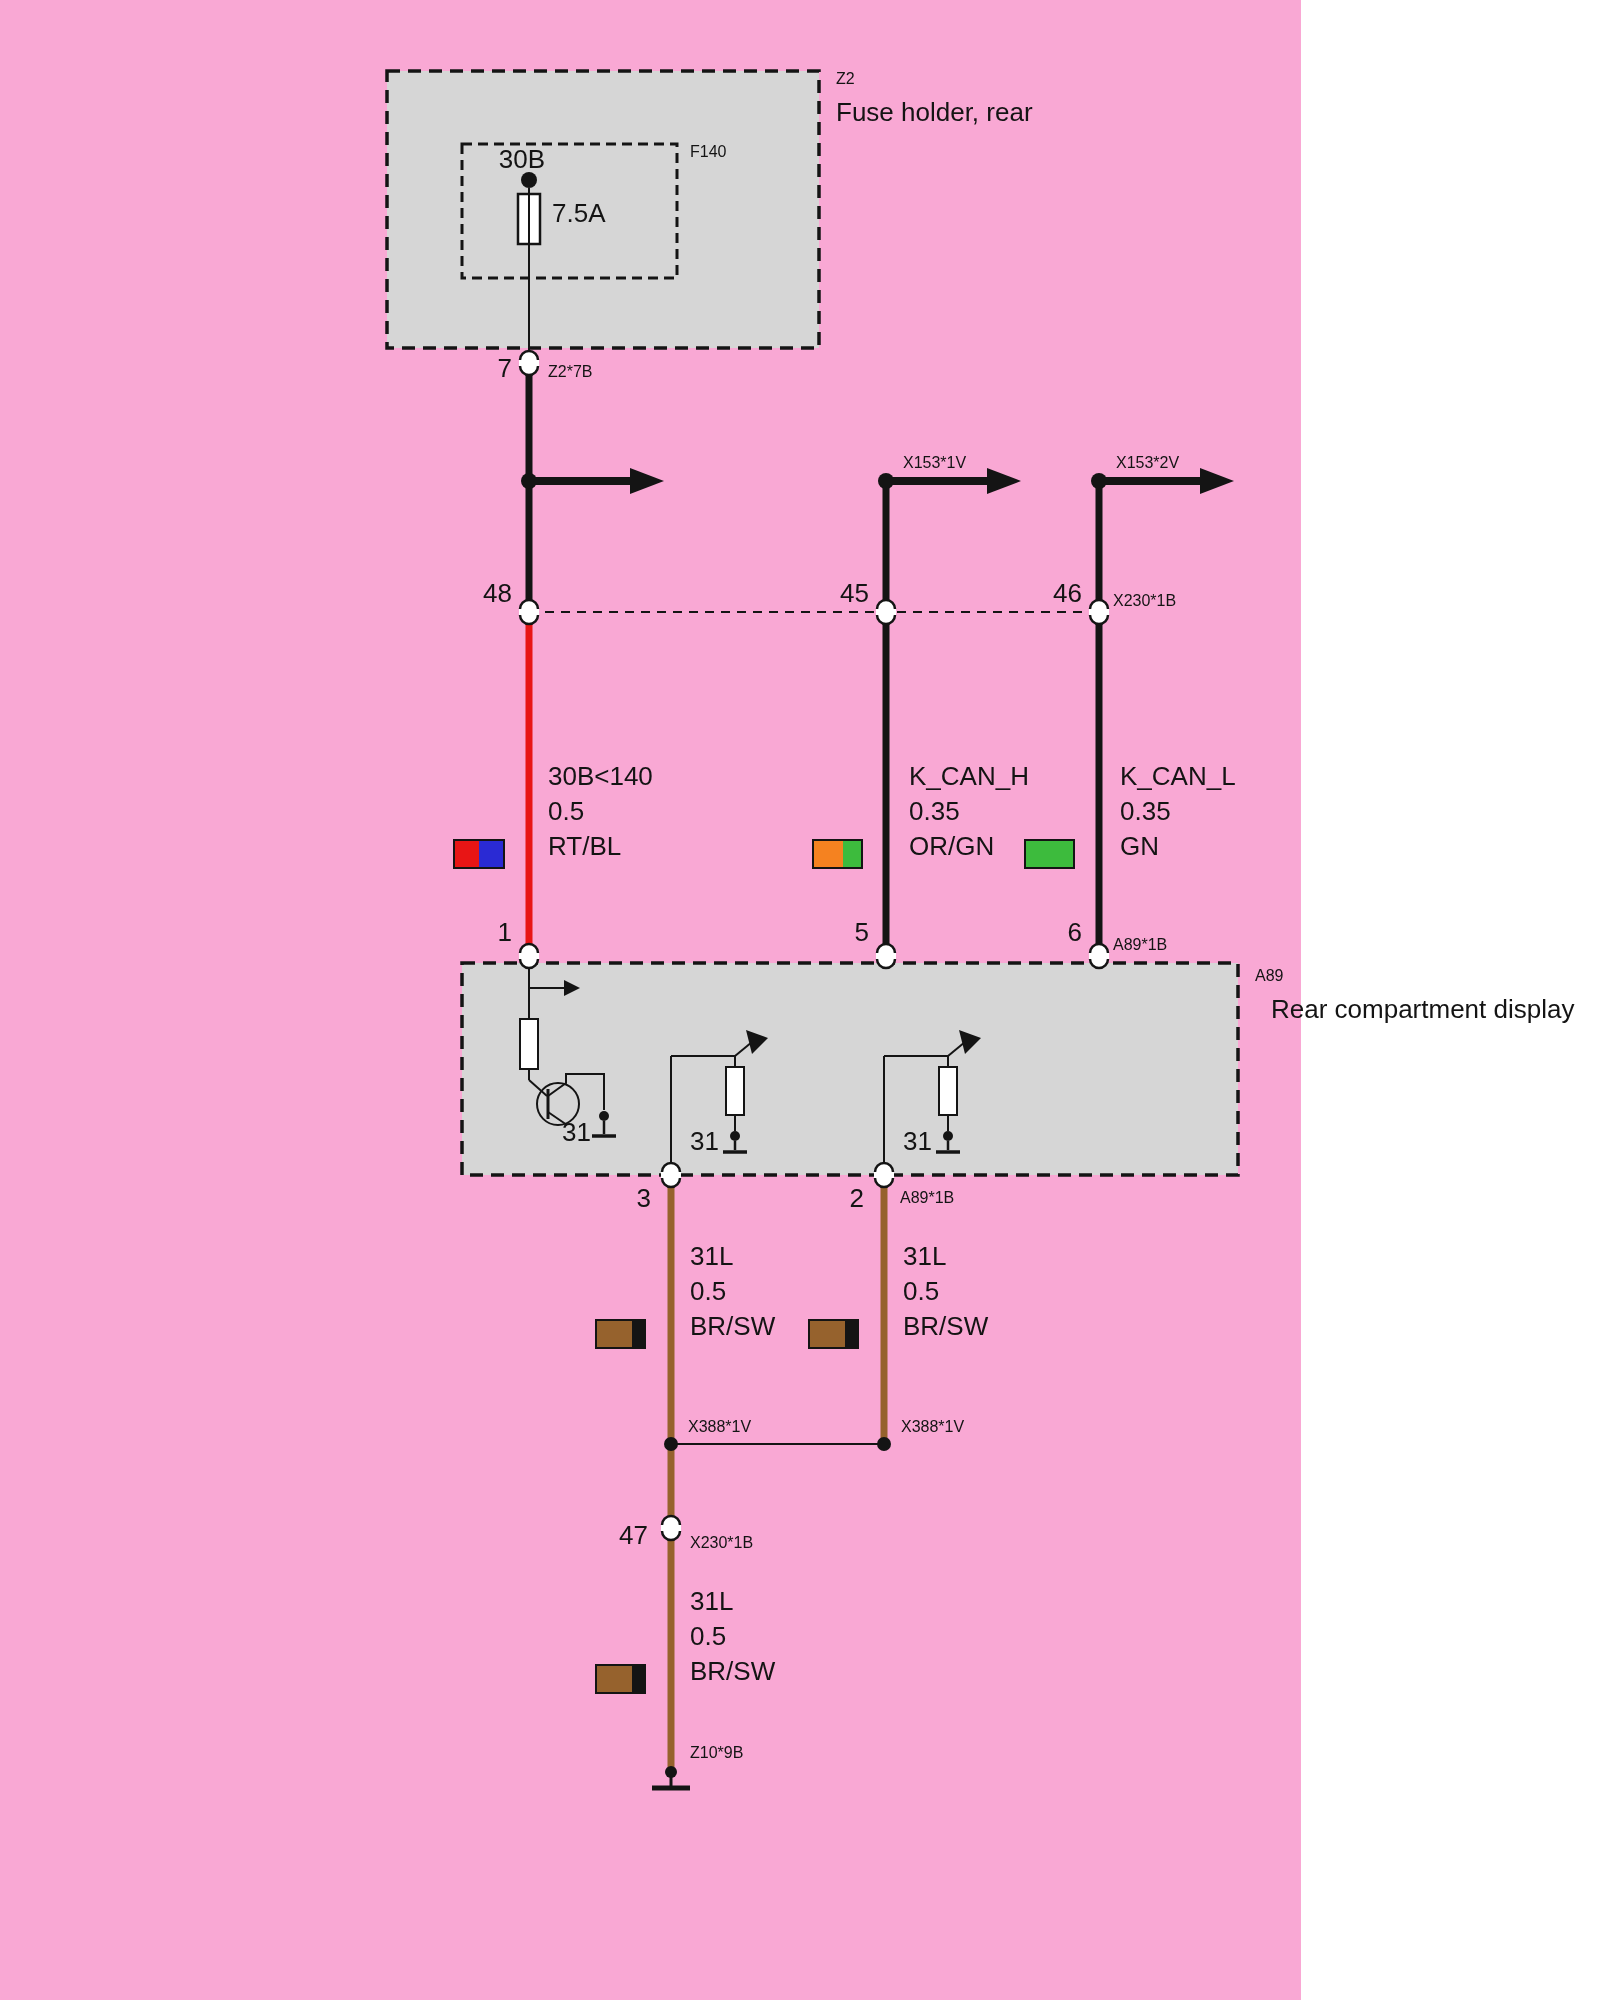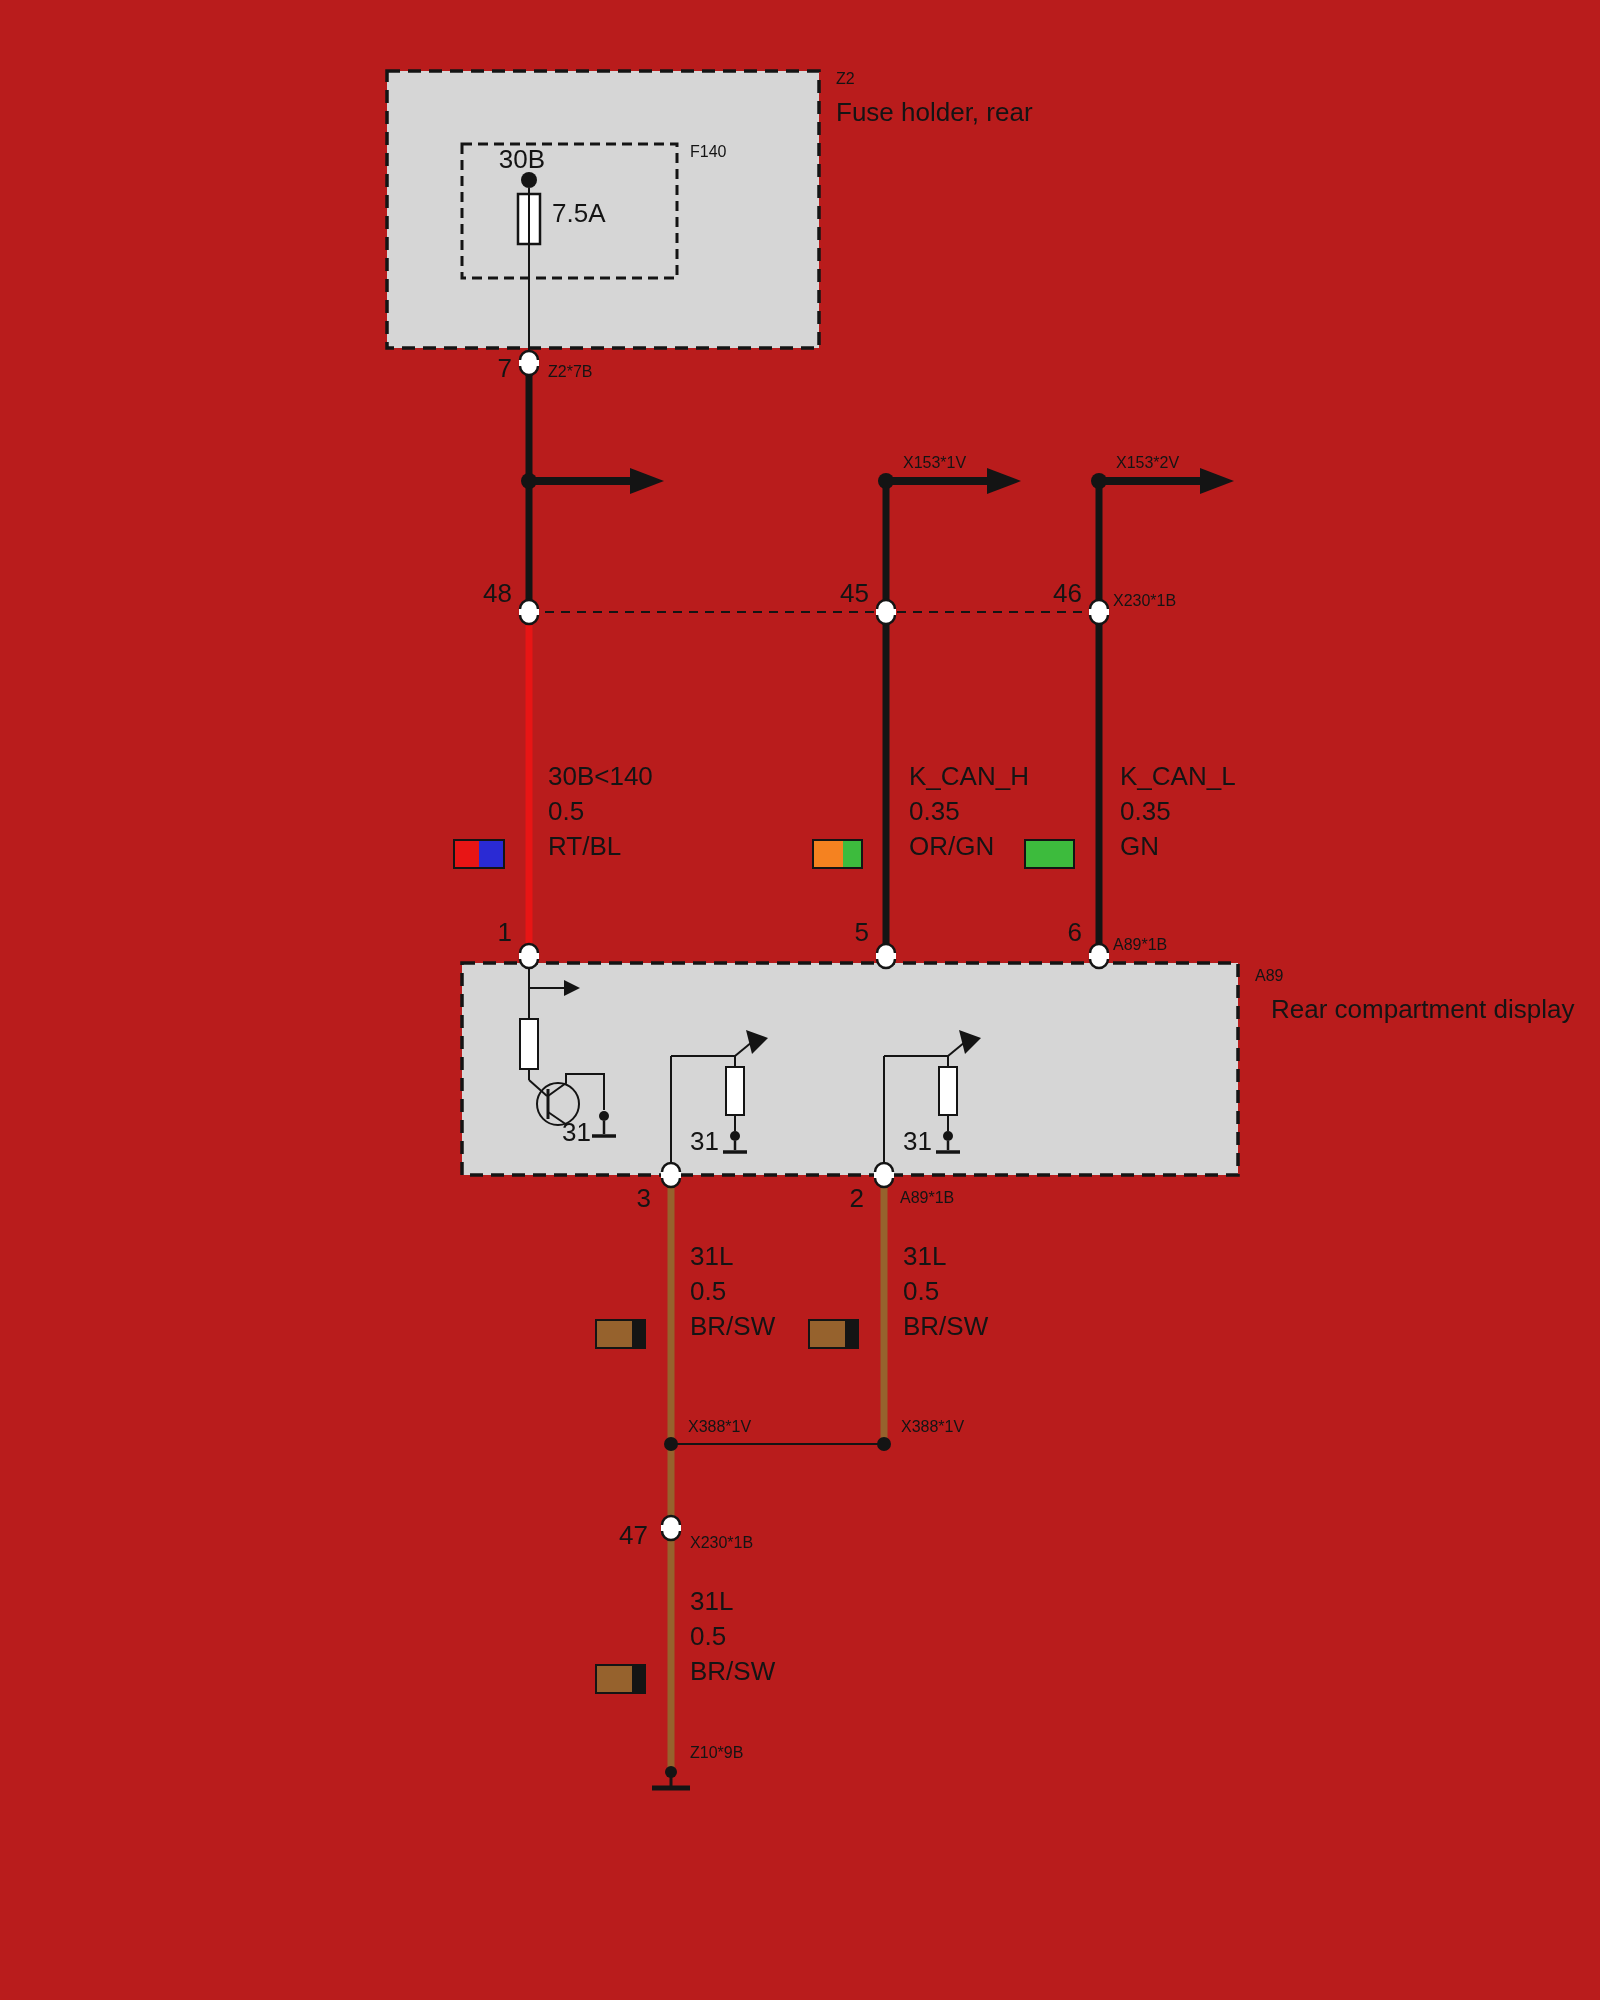--- a/index.html
+++ b/index.html
@@ -1,16 +1,16 @@
 <!DOCTYPE html>
 <html><head>
 <meta charset="utf-8">
 <style>
   html,body { margin:0; padding:0; background:#ffffff; }
-  #stage { position:relative; width:1600px; height:2000px; background:#b91c1c; }
+  #stage { position:relative; width:1301px; height:2000px; background:#f9a8d4; }
   svg { display:block; }
   text { font-family:"Liberation Sans","DejaVu Sans",sans-serif; fill:#141414; }
   .t26 { font-size:26px; }
   .t16 { font-size:16px; }
   .end { text-anchor:end; }
   .mid { text-anchor:middle; }
   .thin  { stroke:#141414; stroke-width:2;  fill:none; }
   .thick { stroke:#141414; stroke-width:7;  fill:none; }
   .comp  { stroke:#141414; stroke-width:2;  fill:none; }
 </style>

